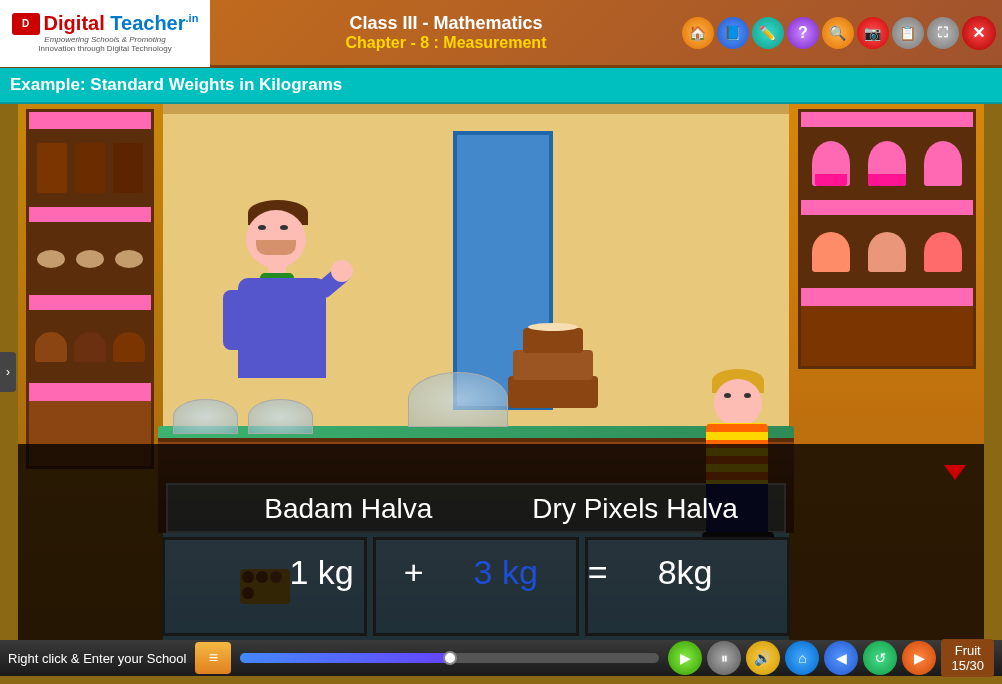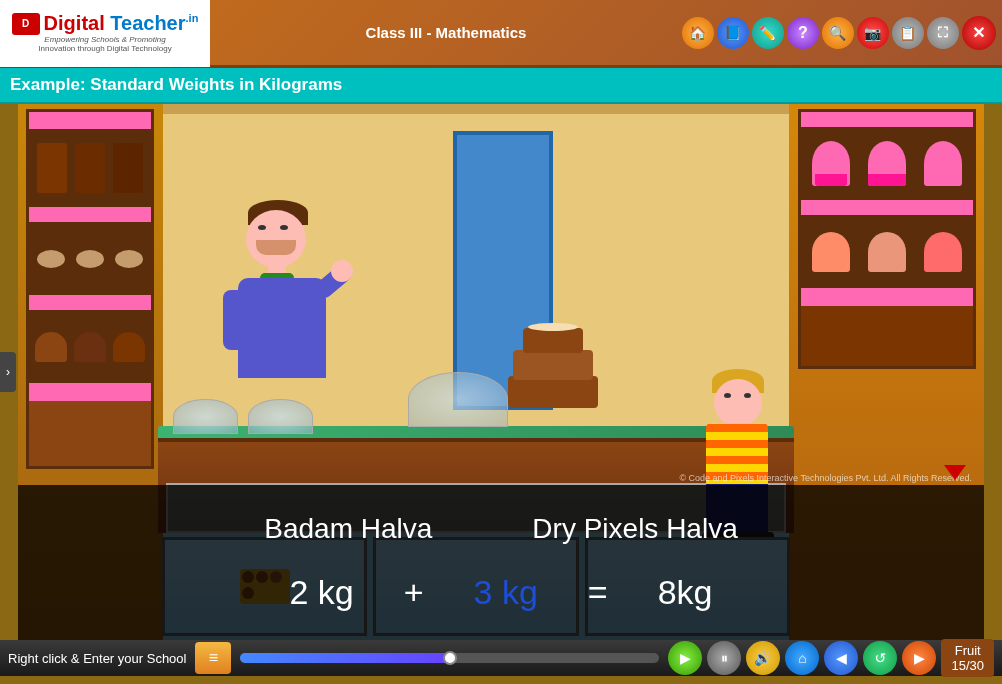--- a/index.html
+++ b/index.html
@@ -31,21 +31,22 @@
   <div style="width:210px; height:68px; background:white; display:flex; flex-direction:column; align-items:center; justify-content:center; padding:4px 8px; flex-shrink:0;">
     <div style="display:flex; align-items:center; gap:4px;">
       <div style="width:28px; height:22px; background:#cc0000; border-radius:3px; display:flex; align-items:center; justify-content:center; color:white; font-size:10px; font-weight:bold;">D</div>
       <div style="font-size:20px; font-weight:bold;"><span style="color:#cc0000;">Digital</span> <span style="color:#007acc;">Teacher</span><span style="color:#007acc; font-size:11px; vertical-align:super;">.in</span></div>
     </div>
     <div style="font-size:8px; color:#555; text-align:center;font-style:italic;">Empowering Schools &amp; Promoting</div>
     <div style="font-size:8px; color:#555; text-align:left;">Innovation through Digital Technology</div>
   </div>
 
   <div style="flex:1; text-align:center;">
-    <div style="font-size:15px; font-weight:bold; color:white;">Class III - Mathematics</div>
+    <div style="font-size:18px; font-weight:bold; color:white;">Class III - Mathematics</div>
+    <div style="font-size:16px; font-weight:bold; color:#FFD700;">Chapter - 8 : Measurement</div>
   </div>
 
   <div style="display:flex; align-items:center; gap:3px; padding-right:6px;">
     <button class="toolbar-btn btn-orange" title="Home">🏠</button>
     <button class="toolbar-btn btn-blue" title="Book">📘</button>
     <button class="toolbar-btn btn-teal" title="Edit">✏️</button>
     <button class="toolbar-btn btn-purple" title="Help" style="font-weight:bold; font-size:16px;">?</button>
     <button class="toolbar-btn btn-orange" title="Search">🔍</button>
     <button class="toolbar-btn btn-red" title="Photo">📷</button>
     <button class="toolbar-btn btn-gray" title="Notes">📋</button>
@@ -191,35 +192,34 @@
           <div style="width:12px; height:12px; background:#8B4513; border-radius:50%;"></div>
           <div style="width:12px; height:12px; background:#8B4513; border-radius:50%;"></div>
           <div style="width:12px; height:12px; background:#A0522D; border-radius:50%;"></div>
           <div style="width:12px; height:12px; background:#8B4513; border-radius:50%;"></div>
         </div>
       </div>
       <div style="flex:1; background:linear-gradient(180deg,#aaddff,#88ccee); border:3px solid #666;"></div>
       <div style="flex:1; background:linear-gradient(180deg,#aaddff,#88ccee); border:3px solid #666;"></div>
     </div>
 
-    <div style="position:absolute; bottom:0; left:0; right:0; height:155px; background:rgba(0,0,0,0.77); display:flex; flex-direction:column; align-items:center; justify-content:center; gap:28px;">
+    <div style="position:absolute; bottom:0; left:0; right:0; height:196px; background:rgba(0,0,0,0.77); display:flex; flex-direction:column; align-items:center; justify-content:center; gap:28px;">
       <div style="display:flex; gap:100px; align-items:center;">
         <span style="font-size:28px; color:white;">Badam Halva</span>
         <span style="font-size:28px; color:white;">Dry Pixels Halva</span>
       </div>
       <div style="display:flex; align-items:center; gap:50px;">
-        <span style="font-size:34px; color:white;">2 kg</span>
+        <span style="font-size:34px; color:white;">1 kg</span>
         <span style="font-size:34px; color:white;">+</span>
         <span style="font-size:34px; color:#1d4ed8;">3 kg</span>
         <span style="font-size:34px; color:white;">=</span>
         <span style="font-size:34px; color:white;">8kg</span>
       </div>
     </div>
 
-    <div style="position:absolute; bottom:157px; right:12px; font-size:9px; color:rgba(255,255,255,0.65);">© Code and Pixels Interactive Technologies Pvt. Ltd. All Rights Reserved.</div>
 
     <div style="position:absolute; bottom:160px; right:18px; width:0; height:0; border-left:11px solid transparent; border-right:11px solid transparent; border-top:15px solid #cc0000; cursor:pointer;"></div>
   </div>
 
   <div style="width:18px; background:#8B6914;"></div>
 </div>
 
 <div style="height:36px; background:linear-gradient(180deg,#3a3a3a,#1a1a1a); display:flex; align-items:center; padding:0 8px; gap:5px; position:relative;">
   <span style="font-size:13px; color:white; white-space:nowrap; margin-right:4px;">Right click &amp; Enter your School</span>
 

